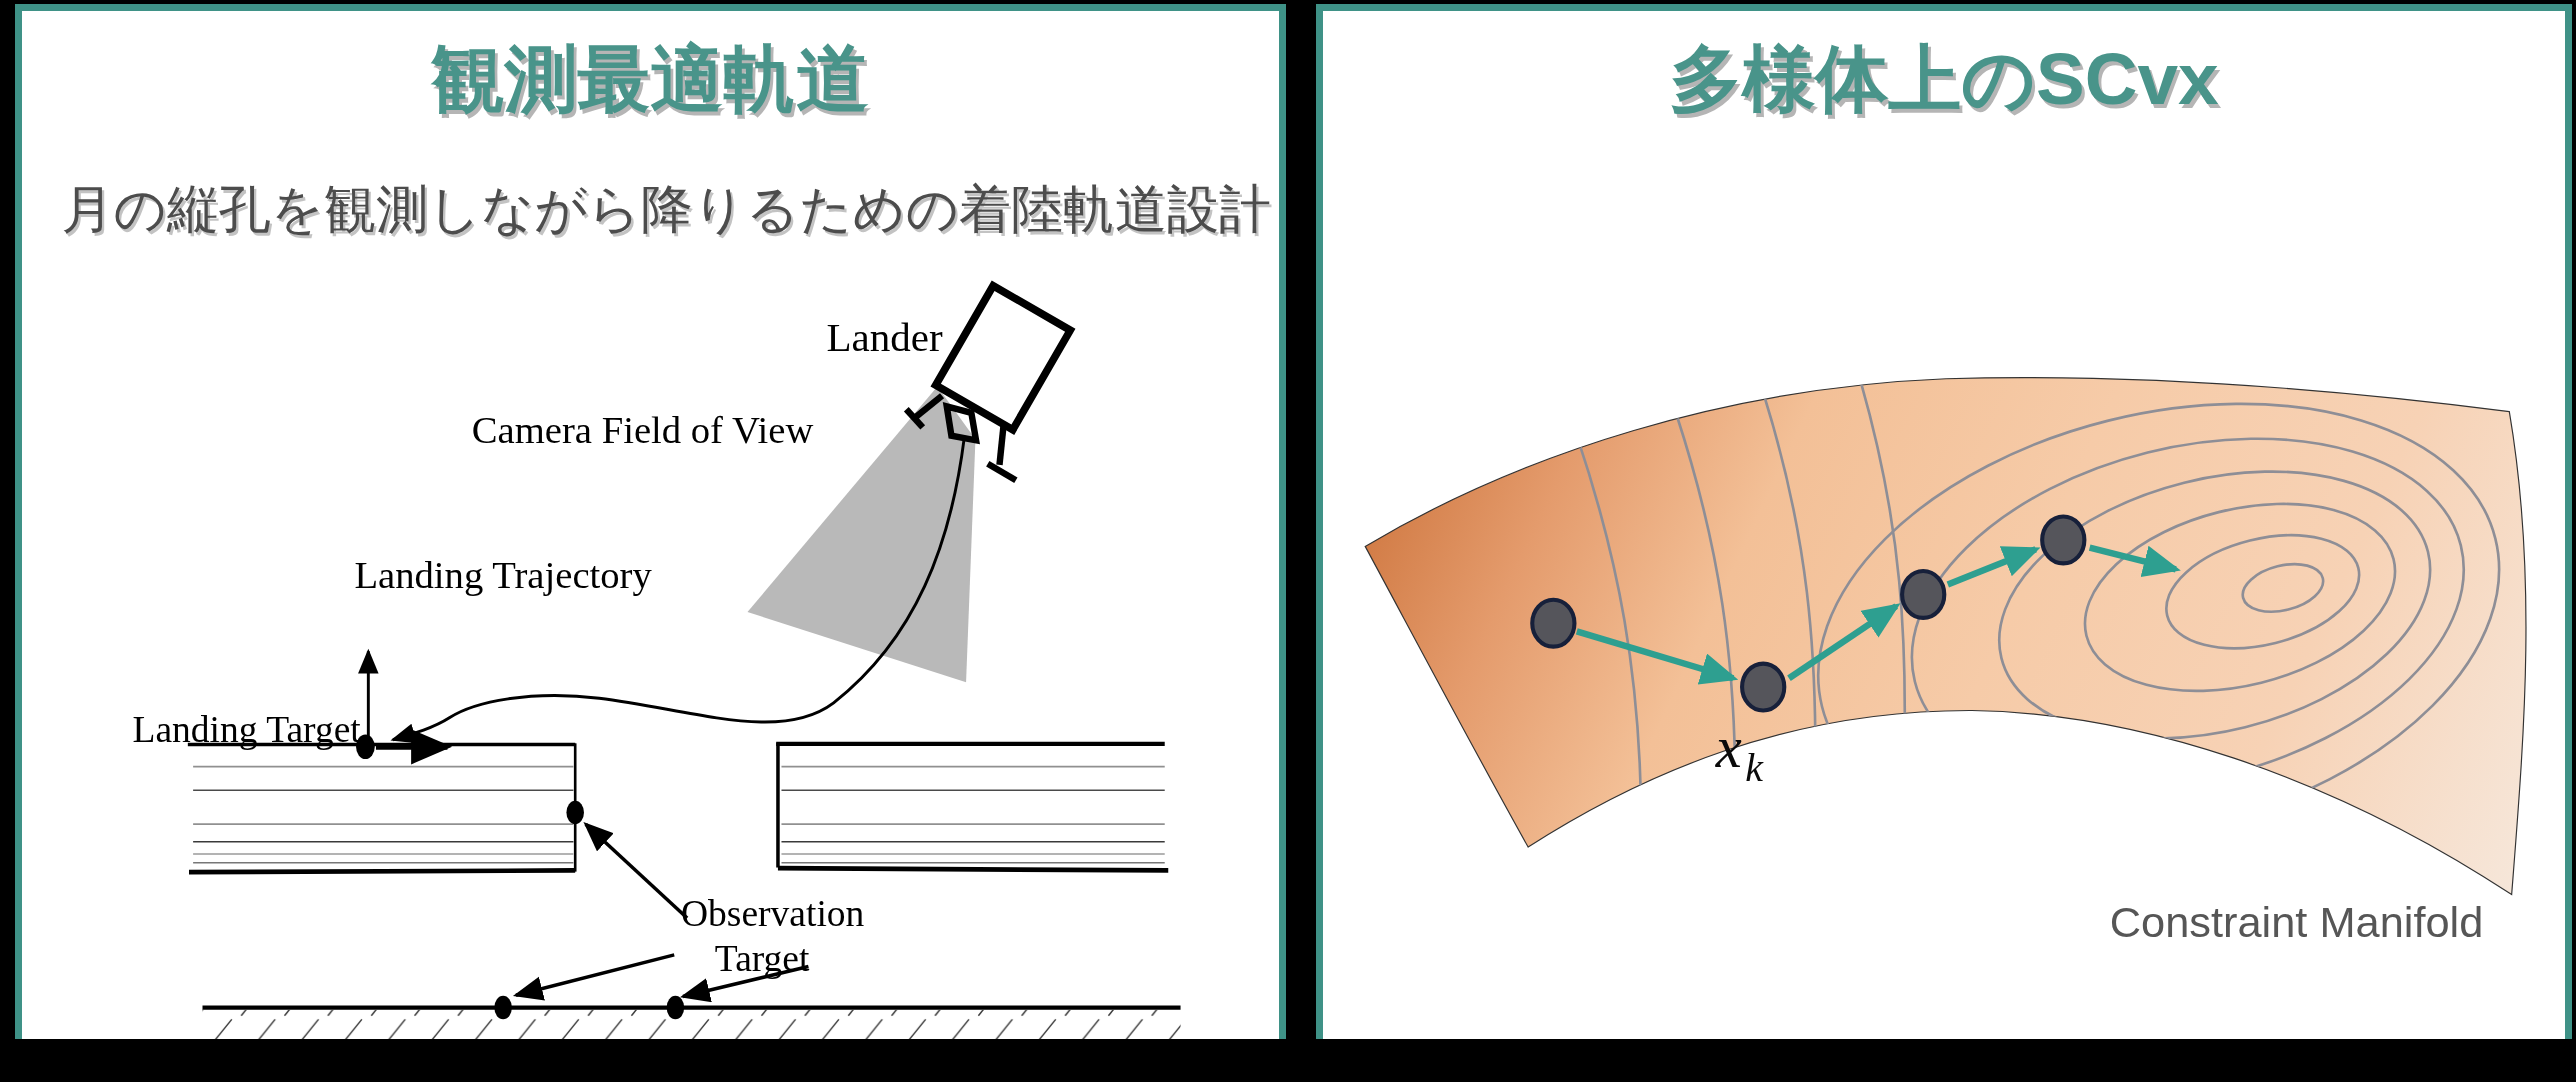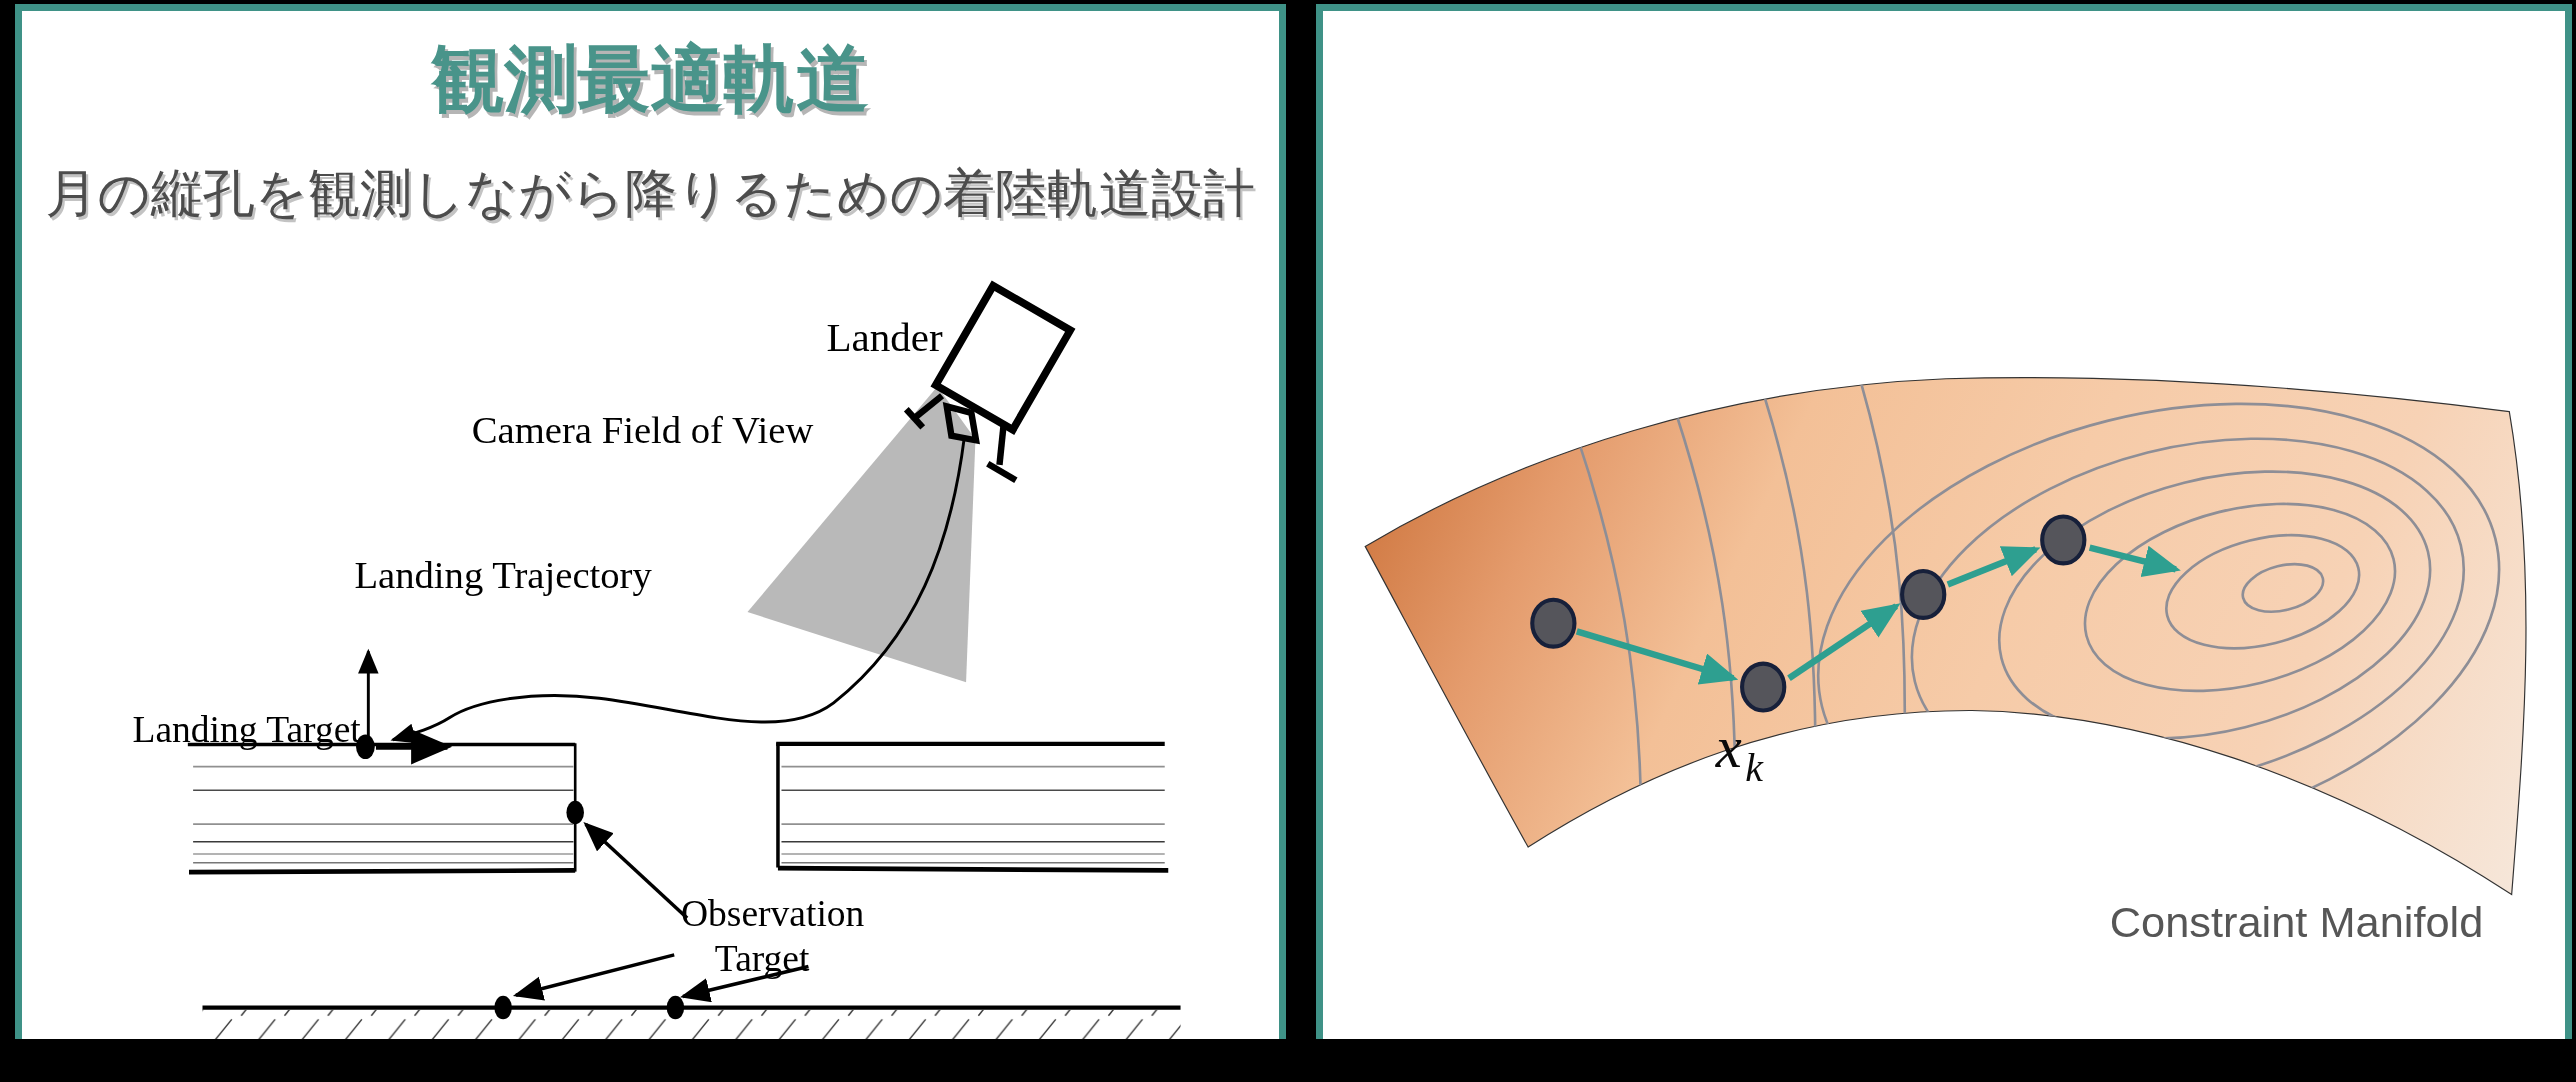--- a/index.html
+++ b/index.html
@@ -13,21 +13,21 @@
   }
   .panel-left{left:14.7px;width:1271px;}
   .panel-right{left:1316px;width:1256px;}
   .panel h1{
     position:absolute;top:30.5px;left:0;width:100%;margin:0;text-align:center;
     font-size:73px;line-height:1.05;font-weight:700;color:#49948a;
     text-shadow:2.9px 3.5px 0 rgba(90,90,90,0.45);
     font-family:"Liberation Sans",sans-serif;white-space:nowrap;
   }
   .panel .subtitle{
-    position:absolute;top:154px;left:0;width:100%;margin:0;text-align:center;
+    position:absolute;top:154px;left:0;width:100%;margin:16px;text-align:center;
     font-size:52px;line-height:1.1;font-weight:500;color:#4c4c4c;
     text-shadow:2.3px 2.9px 0 rgba(40,40,40,0.28);
     font-family:"Liberation Sans",sans-serif;white-space:nowrap;
   }
   svg.diagram{position:absolute;left:0;top:0;width:100%;height:100%;display:block;}
   .serif-label{font-family:"Liberation Serif",serif;fill:#000;}
   .sans-label{font-family:"Liberation Sans",sans-serif;}
   .math-label{font-family:"Liberation Serif",serif;font-style:italic;fill:#0a0a0a;}
 </style>
 </head>
@@ -109,20 +109,21 @@
       <text class="serif-label" x="1571" y="580" font-size="70" text-anchor="end">Lander</text>
       <text class="serif-label" x="1059" y="737" font-size="66" text-anchor="middle">Camera Field of View</text>
       <text class="serif-label" x="821" y="984" font-size="66" text-anchor="middle">Landing Trajectory</text>
       <text class="serif-label" x="578" y="1246" font-size="64" text-anchor="end">Landing Target</text>
       <text class="serif-label" x="1281" y="1560" font-size="64" text-anchor="middle">Observation</text>
       <text class="serif-label" x="1263" y="1638" font-size="64" text-anchor="middle">Target</text>
     </svg>
   </section>
 
   <section class="panel panel-right">
+    <h1>多様体上のSCvx</h1>
 
     <svg class="diagram" viewBox="0 0 2119 1811">
       <defs>
         <linearGradient id="mgrad" gradientUnits="userSpaceOnUse" x1="150" y1="640" x2="2050" y2="1540">
           <stop offset="0" stop-color="#cf7740"></stop>
           <stop offset="0.14" stop-color="#e49b6c"></stop>
           <stop offset="0.30" stop-color="#f3c097"></stop>
           <stop offset="0.52" stop-color="#f6cba8"></stop>
           <stop offset="0.75" stop-color="#f7d2b5"></stop>
           <stop offset="1" stop-color="#f6e8dc"></stop>

